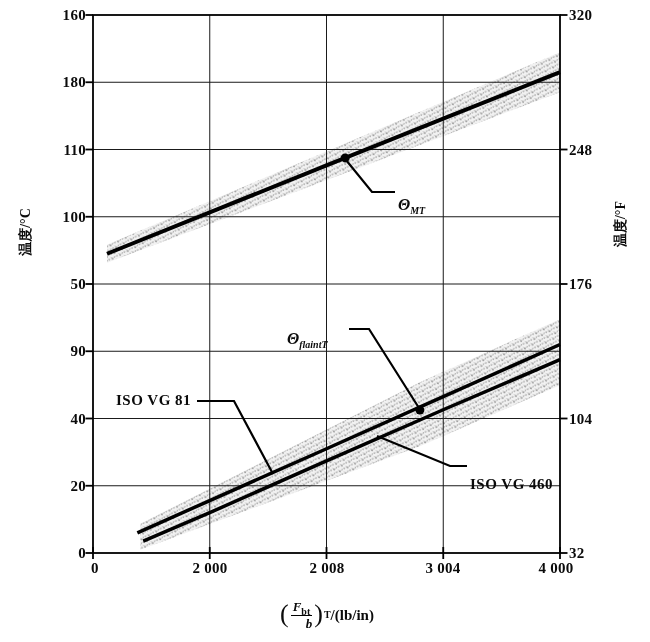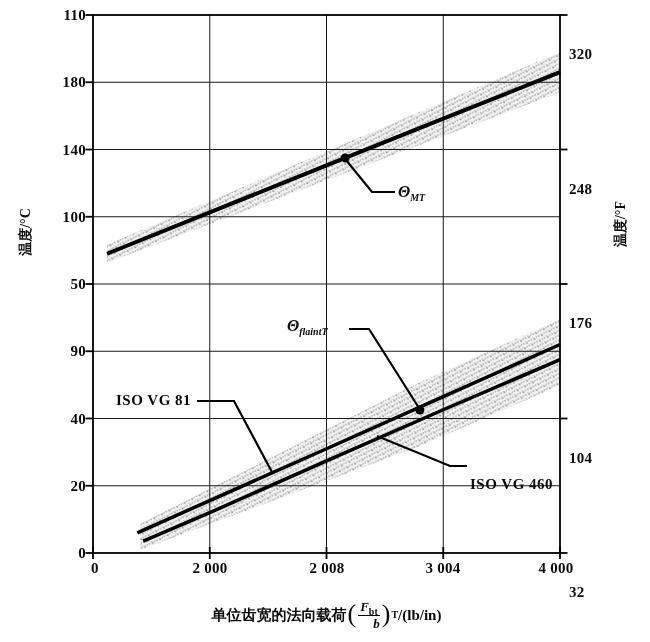--- a/index.html
+++ b/index.html
@@ -2,36 +2,36 @@
 <html><head>
 <meta charset="utf-8">
 <style>
   html,body{margin:0;padding:0;background:#ffffff;}
   #fig{position:relative;width:650px;height:642px;background:#ffffff;
        font-family:"Liberation Serif","DejaVu Serif",serif;color:#0b0b0b;overflow:hidden;}
   #plot{position:absolute;left:0;top:0;}
   .tick{position:absolute;font-size:15px;font-weight:700;line-height:18px;height:18px;
         letter-spacing:0.3px;white-space:nowrap;}
   .tl{left:48px;width:38px;text-align:right;}
-  .tr{left:569px;width:46px;text-align:left;margin-top:39px;}
+  .tr{left:569px;width:46px;text-align:left;}
   .tb{width:64px;text-align:center;top:559px;}
   .axis-title{position:absolute;font-size:14px;font-weight:700;white-space:nowrap;}
   .vert{transform:translate(-50%,-50%) rotate(-90deg);}
   .xtitle{position:absolute;left:73px;top:592px;width:507px;height:46px;
           display:flex;align-items:center;justify-content:center;
           font-size:15px;font-weight:700;white-space:nowrap;}
   .xtitle .paren{font-size:26px;font-weight:400;line-height:1;margin:0 1px;transform:translateY(-1px);}
   .frac{display:inline-flex;flex-direction:column;align-items:flex-end;line-height:1;
         font-size:13px;vertical-align:middle;margin:0 1px;}
   .frac .num{border-bottom:1.4px solid #000;padding:0 2px 1.5px;}
   .frac .den{padding-top:1.5px;}
   .frac i{font-style:italic;}
   sub{font-size:10px;line-height:0;}
   .anno{position:absolute;font-size:16px;font-weight:700;white-space:nowrap;}
-  .theta{font-style:italic;}
+  .theta{font-style:italic;margin-top:13px;}
   .iso{font-size:15px;letter-spacing:0.5px;}
 </style>
 </head>
 <body>
 
 <div id="fig">
 
   <svg id="plot" width="650" height="642" viewBox="0 0 650 642">
     <defs>
       <pattern id="stipple" width="6" height="6" patternUnits="userSpaceOnUse" patternTransform="rotate(18)">
@@ -78,23 +78,23 @@
       <polyline points="137.365,532.825 209.75,500.545 326.5,448.7625 443.25,396.64374999999995 560,344.525" fill="none" stroke="#000000" stroke-width="3.5"></polyline>
       <polyline points="143.2025,541.23125 209.75,512.65 326.5,460.8675 443.25,409.7575 560,359.65625" fill="none" stroke="#000000" stroke-width="3.5"></polyline>
       <polyline points="346,160 372,192 395,192" fill="none" stroke="#000" stroke-width="2.2"></polyline>
       <polyline points="349,329 369,329 419,408" fill="none" stroke="#000" stroke-width="2.2"></polyline>
       <polyline points="197,401 234,401 273,474" fill="none" stroke="#000" stroke-width="2.2"></polyline>
       <polyline points="467,466 450,466 377,436" fill="none" stroke="#000" stroke-width="2.2"></polyline>
       <circle cx="345.18" cy="157.90625" r="4.5" fill="#000"></circle>
       <circle cx="419.9" cy="410.09375" r="4.5" fill="#000"></circle>
     </svg>
 
-  <div class="tick tl" style="top:6px">110</div>
+  <div class="tick tl" style="top:6px">160</div>
   <div class="tick tl" style="top:73px">180</div>
-  <div class="tick tl" style="top:141px">140</div>
+  <div class="tick tl" style="top:141px">110</div>
   <div class="tick tl" style="top:208px">100</div>
   <div class="tick tl" style="top:275px">50</div>
   <div class="tick tl" style="top:342px">90</div>
   <div class="tick tl" style="top:410px">40</div>
   <div class="tick tl" style="top:477px">20</div>
   <div class="tick tl" style="top:544px">0</div>
 
   <div class="tick tr" style="top:6px">320</div>
   <div class="tick tr" style="top:141px">248</div>
   <div class="tick tr" style="top:275px">176</div>
@@ -104,21 +104,20 @@
   <div class="tick tb" style="left:63px">0</div>
   <div class="tick tb" style="left:178px">2 000</div>
   <div class="tick tb" style="left:295px">2 008</div>
   <div class="tick tb" style="left:411px">3 004</div>
   <div class="tick tb" style="left:524px">4 000</div>
 
   <div class="axis-title vert" style="left:26px;top:232px">温度/°C</div>
   <div class="axis-title vert" style="left:621px;top:224px">温度/°F</div>
 
   <div class="xtitle">
-    <span>单位齿宽的法向载荷</span>
       <span class="paren">(</span>
       <span class="frac">
         <span class="num"><i>F</i><sub>bt</sub></span>
         <span class="den"><i>b</i></span>
       </span>
       <span class="paren">)</span>
       <sub>T</sub>
       <span>/(lb/in)</span>
   </div>
 

